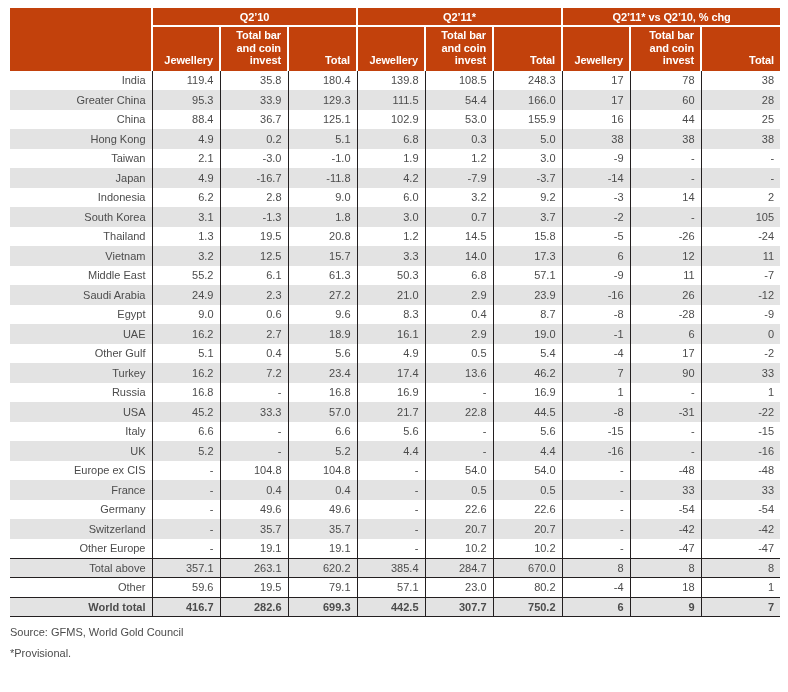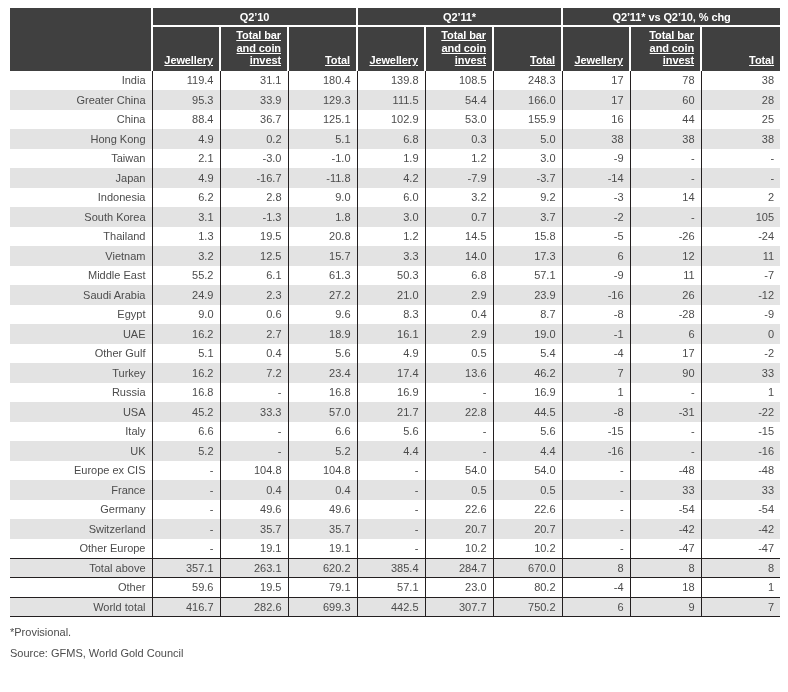--- a/index.html
+++ b/index.html
@@ -19,21 +19,21 @@
     white-space: pre-wrap;
     margin: 0 0 10px 0;
   }
   table.demand {
     border-collapse: collapse;
     table-layout: fixed;
     width: 770px;
   }
   
   thead th {
-    background: #404040;
+    background: #c2410c;
     color: #ffffff;
     font-weight: bold;
     font-size: 11px;
   }
   th.chead {
     border-right: 2px solid #ffffff;
   }
   th.ghead {
     text-align: center;
     vertical-align: middle;
@@ -44,41 +44,40 @@
     letter-spacing: -0.1px;
   }
   th.shead {
     text-align: right;
     vertical-align: bottom;
     height: 31px;
     line-height: 12.5px;
     padding: 2px 6px 4px 2px;
     border-left: 2px solid #ffffff;
     letter-spacing: -0.1px;
-    text-decoration: underline;
   }
   
   tbody td {
     font-size: 11px;
     color: #4c4c4c;
     text-align: right;
     height: 19.5px;
     padding: 0 6px;
     border-left: 1px solid #231f20;
     white-space: nowrap;
     overflow: hidden;
   }
   tbody td:first-child {
     text-align: right;
     border-left: none;
     padding-left: 8px;
   }
   tbody tr:nth-child(even) td { background: #e3e3e3; }
   tbody tr.total td { border-top: 1px solid #231f20; }
-  tbody tr.total:last-child td { border-bottom: 1px solid #231f20; }
+  tbody tr.total:last-child td { border-bottom: 1px solid #231f20; font-weight: bold; }
   
   .foot {
     font-size: 11px;
     color: #4c4c4c;
     margin-top: 9px;
   }
   .foot.src { margin-top: 9px; }
 </style>
 </head>
 <body>
@@ -115,21 +114,21 @@
         <th class="shead">Total</th>
         <th class="shead">Jewellery</th>
         <th class="shead">Total bar and coin invest</th>
         <th class="shead">Total</th>
       </tr>
     </thead>
     <tbody id="tbody">
         <tr>
           <td>India</td>
           <td>119.4</td>
-          <td>31.1</td>
+          <td>35.8</td>
           <td>180.4</td>
           <td>139.8</td>
           <td>108.5</td>
           <td>248.3</td>
           <td>17</td>
           <td>78</td>
           <td>38</td>
         </tr>
         <tr>
           <td>Greater China</td>
@@ -451,16 +450,16 @@
           <td>442.5</td>
           <td>307.7</td>
           <td>750.2</td>
           <td>6</td>
           <td>9</td>
           <td>7</td>
         </tr>
       </tbody>
   </table>
 
+  <div class="foot src">Source: GFMS, World Gold Council</div>
   <div class="foot">*Provisional.</div>
-  <div class="foot src">Source: GFMS, World Gold Council</div>
 
 </div>
 
 </body></html>

